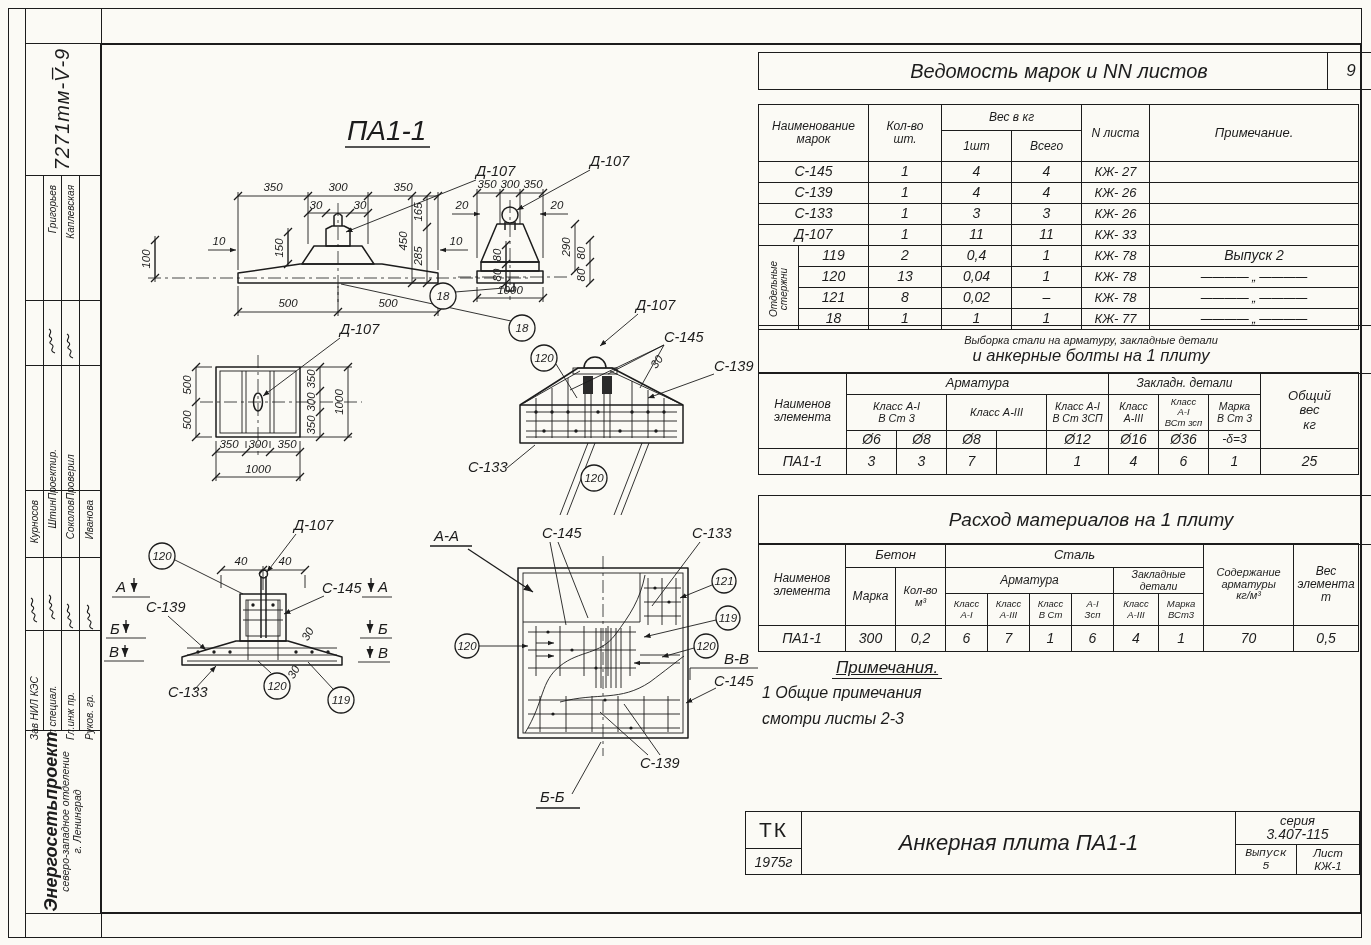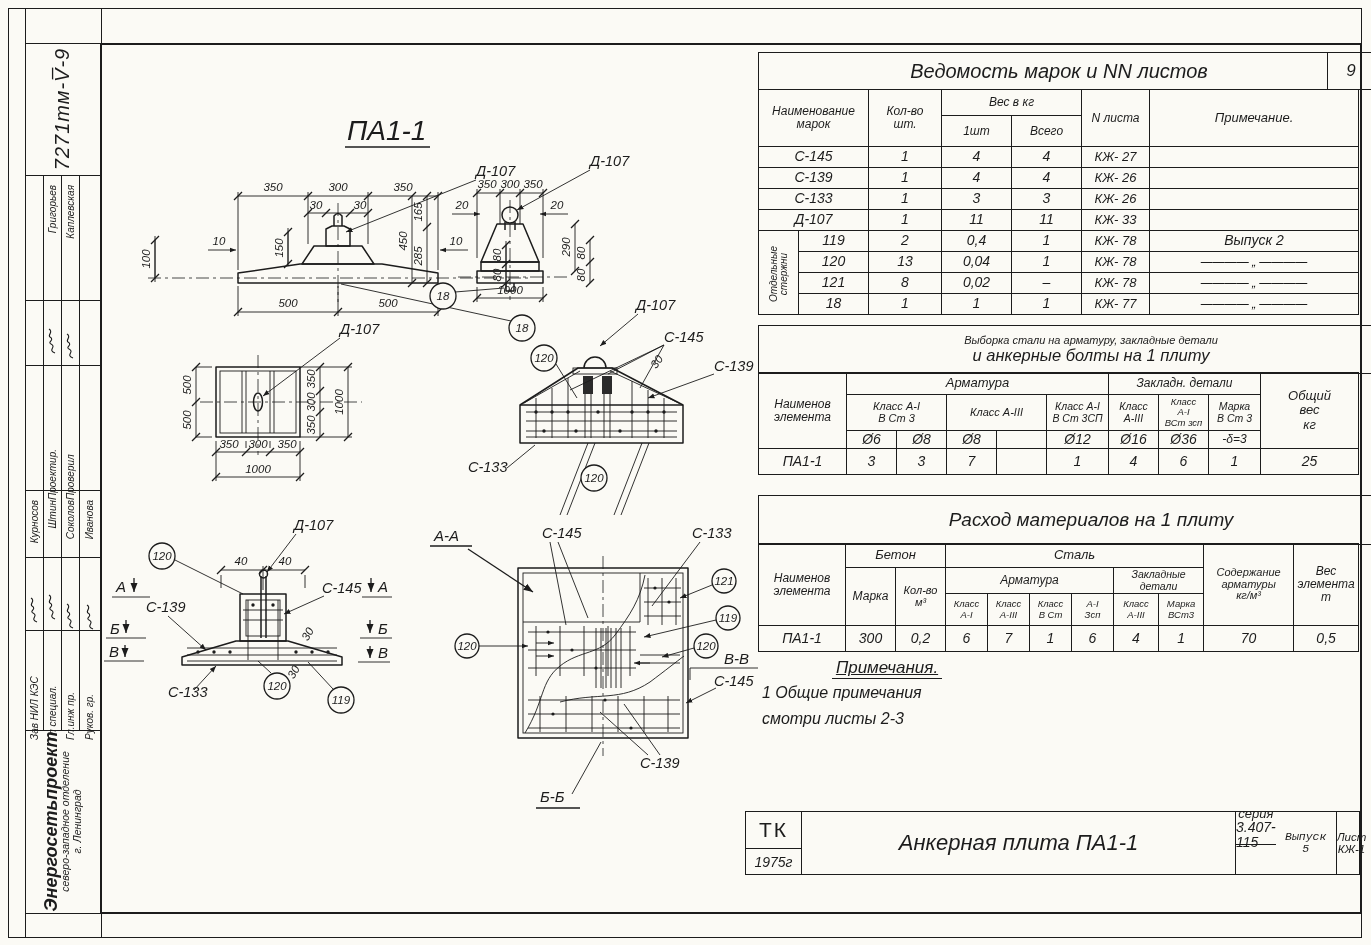--- a/index.html
+++ b/index.html
@@ -420,21 +420,21 @@
     </g>
   </svg>
 
   <div class="abs ttl" style="left:758px;top:52px;width:600px;height:36px;">
     <div class="it" style="flex:1;text-align:center;font-size:20px;">Ведомость  марок  и  NN  листов</div>
     <div style="width:46px;height:100%;border-left:1.4px solid #1c1c1c;border-right:1.4px solid #1c1c1c;display:flex;align-items:center;justify-content:center;font-size:17px;">
       <span>9</span>
     </div>
     <div style="width:16px;"></div>
   </div>
-  <div class="abs" style="left:758px;top:89px;">
+  <div class="abs" style="left:758px;top:104px;">
     <table class="gt f14" style="width:600px;">
       <colgroup>
         <col style="width:40px">
           <col style="width:70px">
           <col style="width:73px">
           <col style="width:70px">
         <col style="width:70px">
           <col style="width:68px">
           <col style="width:209px">
       </colgroup>
@@ -713,21 +713,21 @@
     <div class="nl">1 Общие  примечания</div>
     <div class="nl" style="margin-top:8px;">смотри  листы  2-3</div>
   </div>
 
   <div class="abs" id="tblock" style="left:745px;top:811px;width:613px;height:62px;">
     <div style="width:55px;display:flex;flex-direction:column;border-right:1.6px solid #1c1c1c;">
       <div style="height:36px;border-bottom:1.4px solid #1c1c1c;display:flex;align-items:center;justify-content:center;font-size:21px;font-style:normal;letter-spacing:2px;">ТК</div>
       <div style="flex:1;display:flex;align-items:center;justify-content:center;font-size:14px;">1975г</div>
     </div>
     <div style="flex:1;display:flex;align-items:center;justify-content:center;font-size:22px;border-right:1.6px solid #1c1c1c;">Анкерная  плита  ПА1-1</div>
-    <div style="width:123px;display:flex;">
+    <div style="width:123px;display:flex;flex-direction:column;">
       <div style="height:32px;border-bottom:1.4px solid #1c1c1c;display:flex;flex-direction:column;align-items:center;justify-content:center;font-size:13px;line-height:1.05;">
         <span>серия</span>
         <span style="font-size:14px;">3.407-115</span>
       </div>
       <div style="flex:1;display:flex;">
         <div style="width:60px;border-right:1.4px solid #1c1c1c;display:flex;flex-direction:column;align-items:center;justify-content:center;font-size:11.5px;line-height:1.05;font-family:Liberation Mono, monospace;">
           <span>Выпуск</span>
           <span>5</span>
         </div>
         <div style="flex:1;display:flex;flex-direction:column;align-items:center;justify-content:center;font-size:11.5px;line-height:1.05;">

